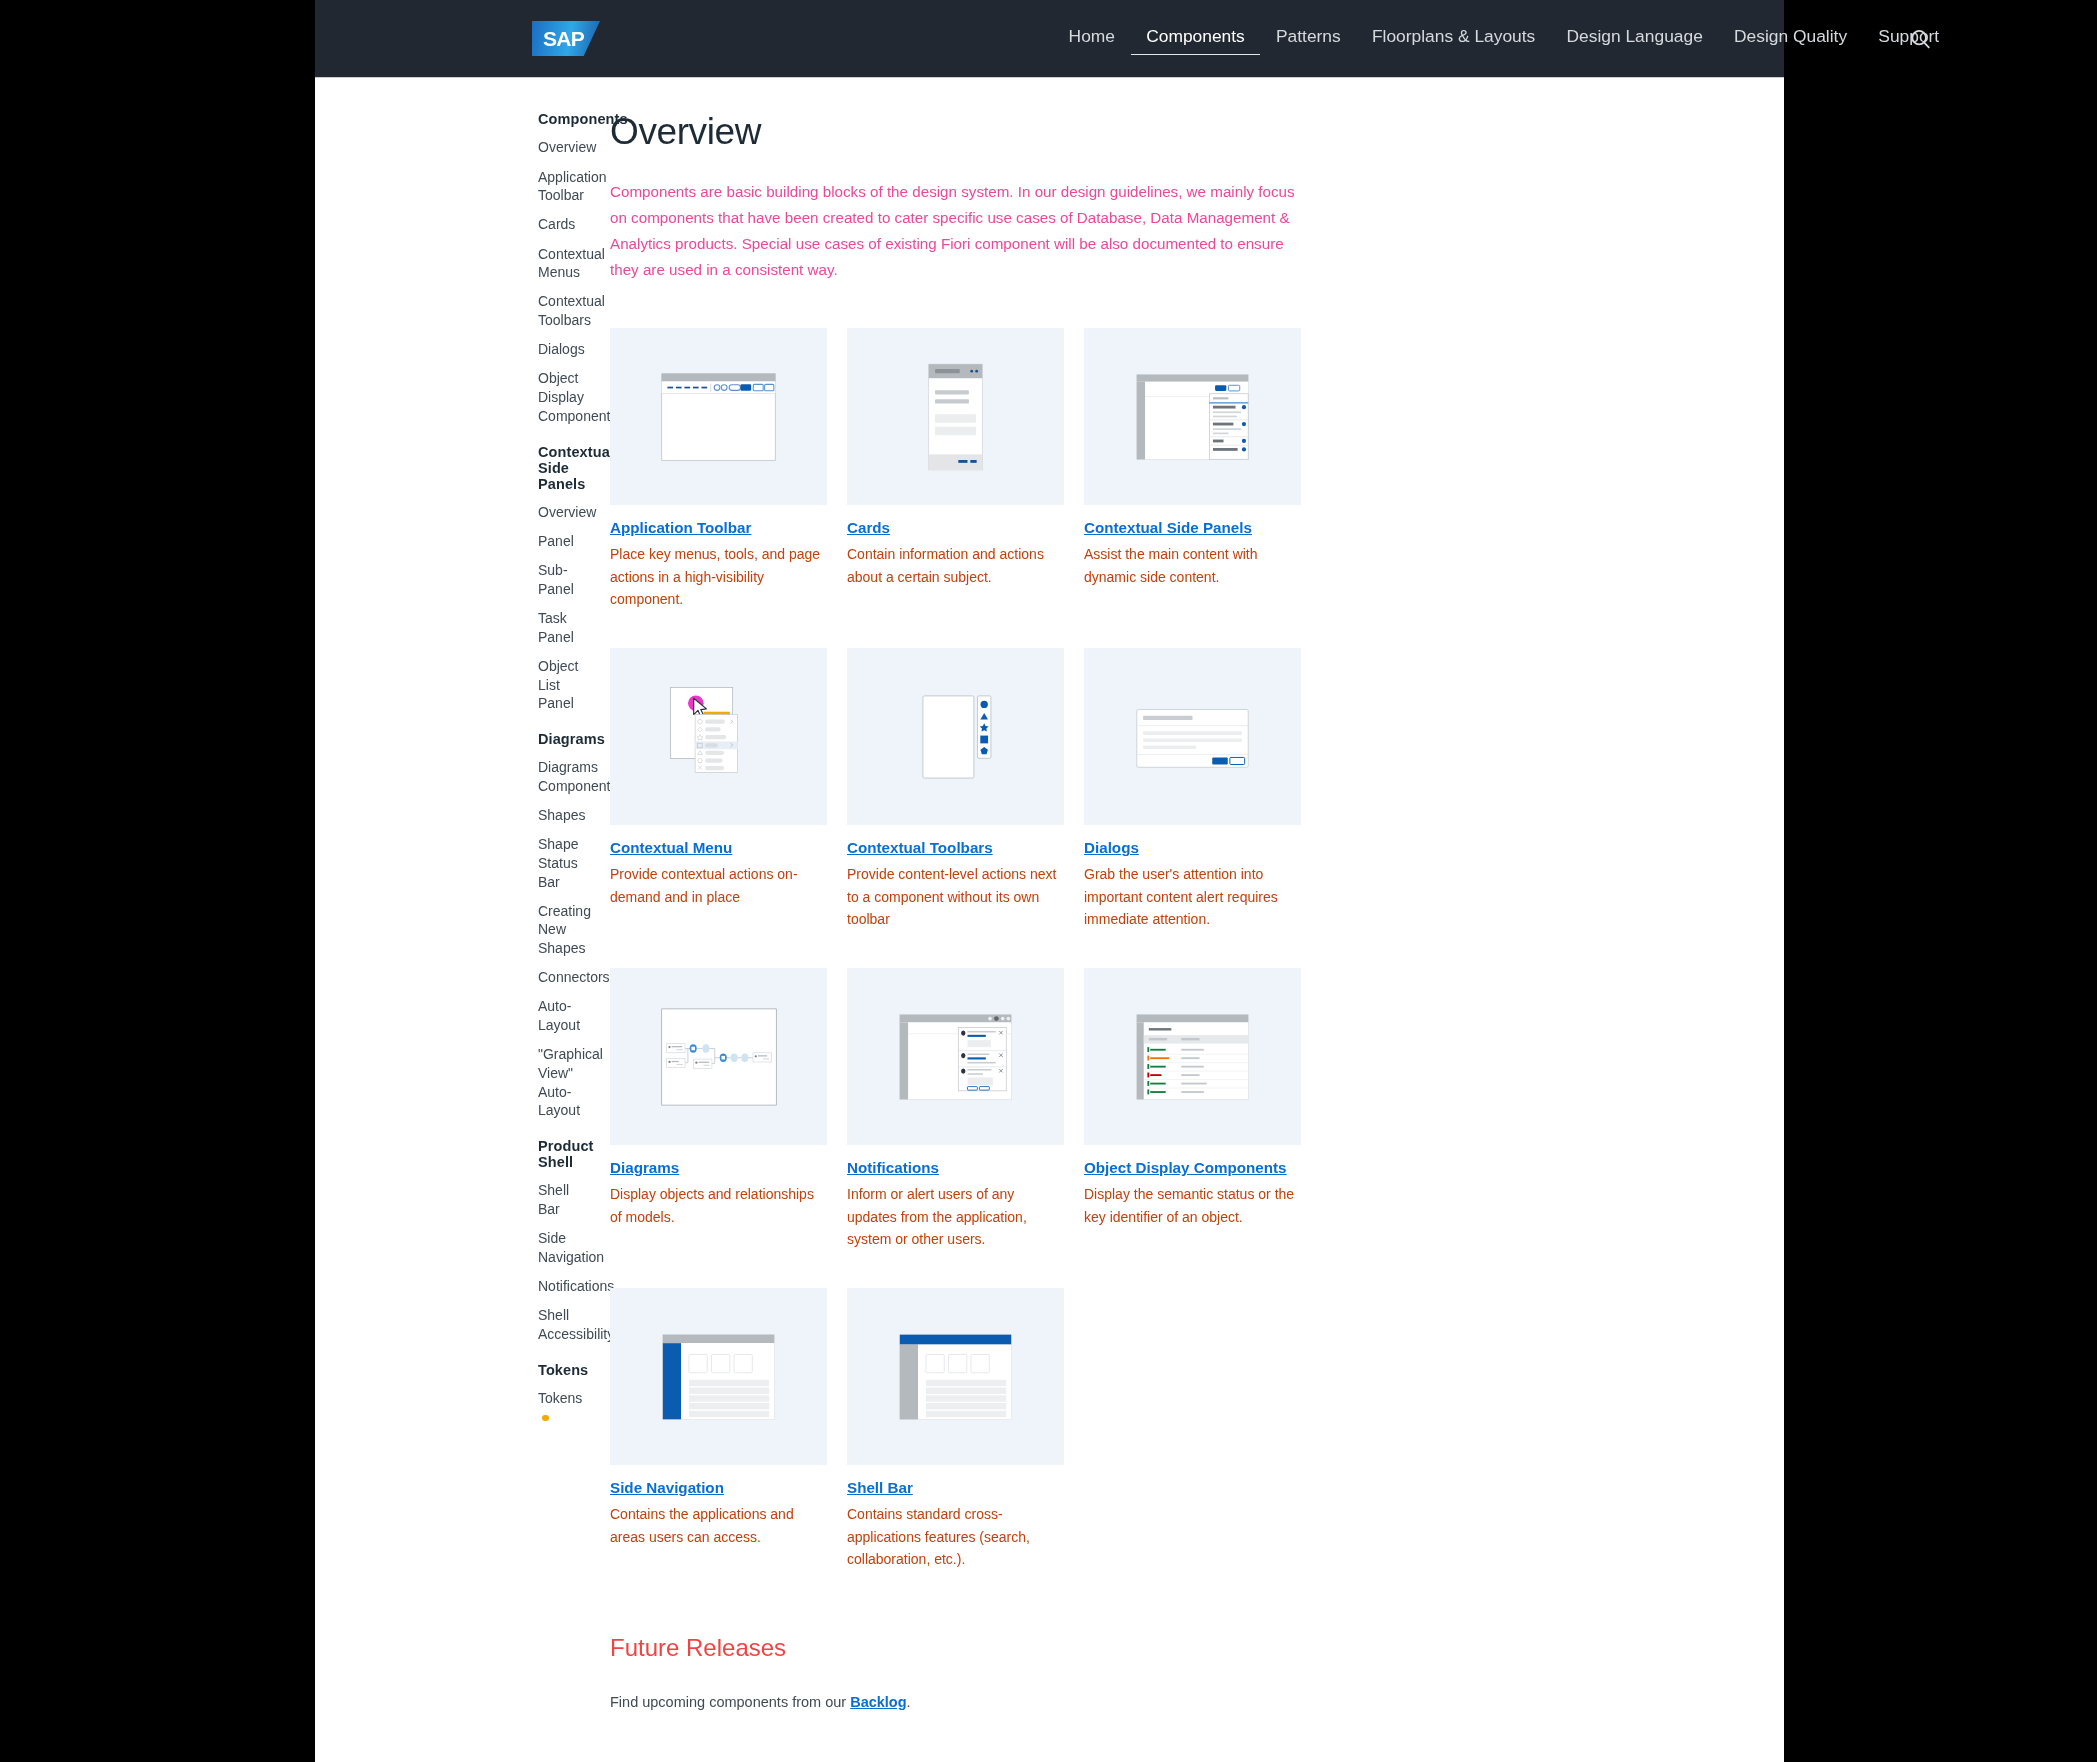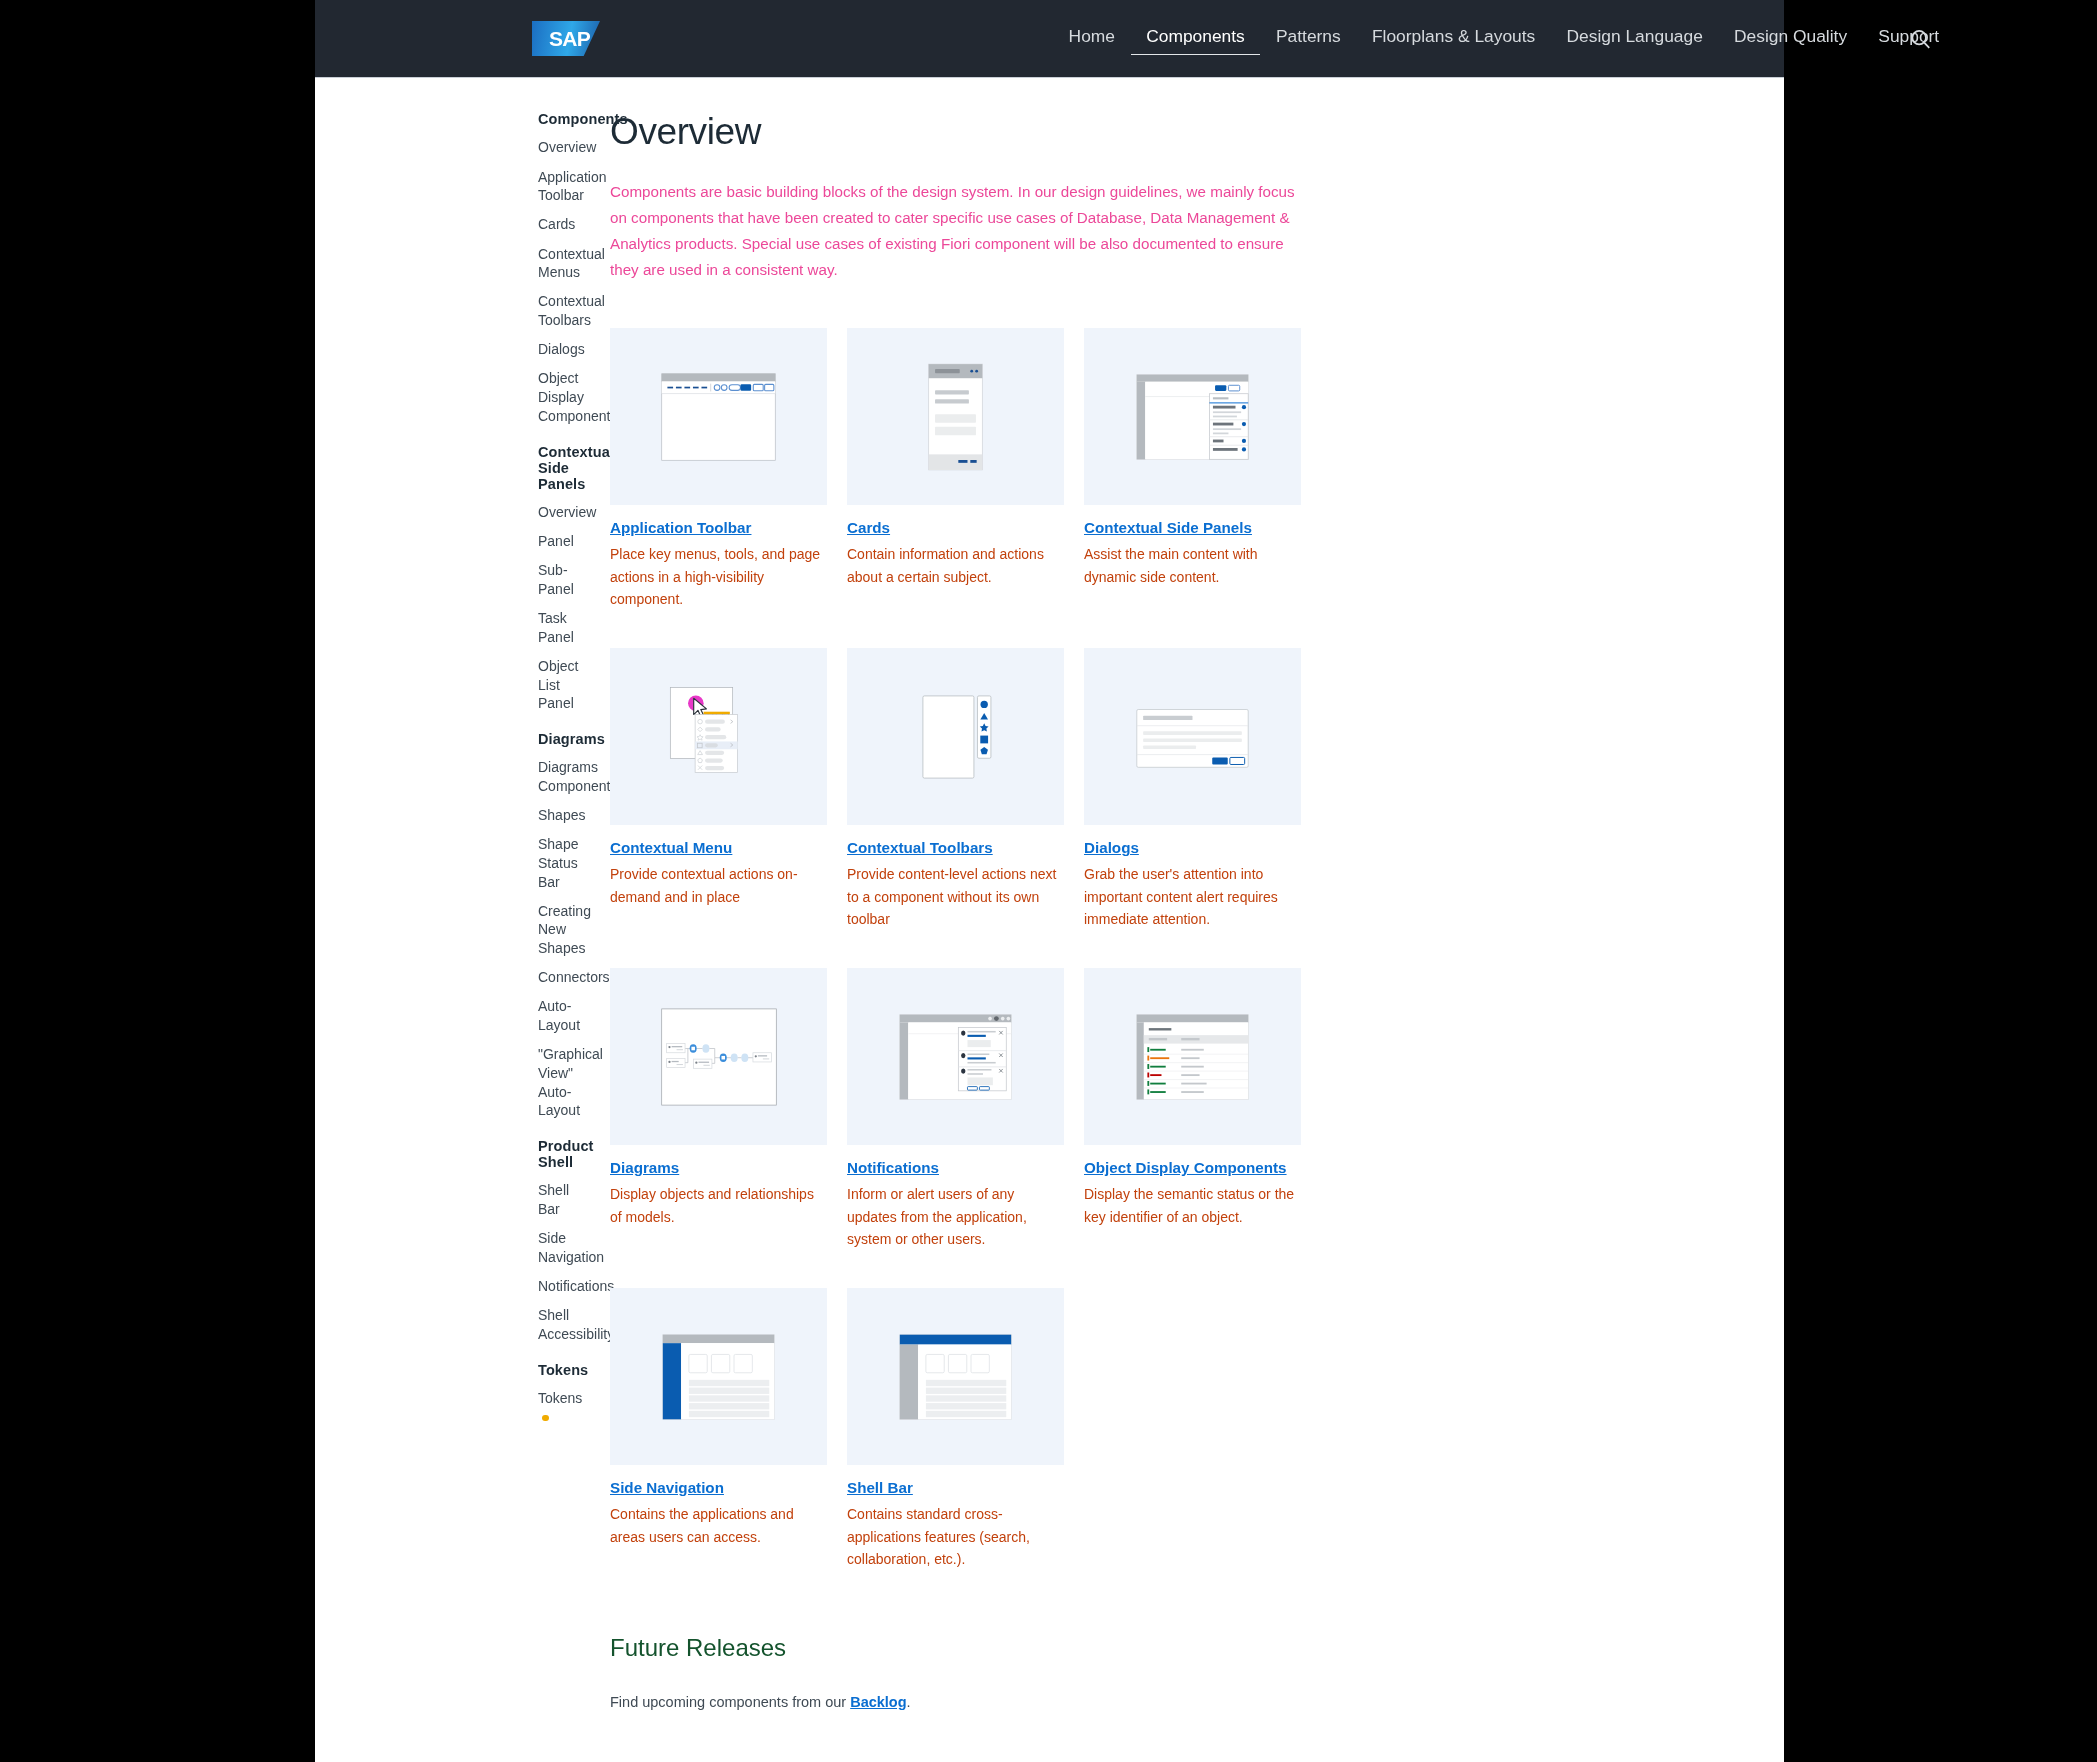--- a/index.html
+++ b/index.html
@@ -27,21 +27,21 @@
   }
   .logo-wrap { position: absolute; left: 217px; top: 21px; }
   .sap-logo {
     width: 68px; height: 35px;
     background: linear-gradient(100deg, #1b6ec2 0%, #2fa8e8 55%, #1c5ea8 100%);
     clip-path: polygon(0 0, 100% 0, 76% 100%, 0 100%);
     display: flex; align-items: center; justify-content: flex-start;
   }
   .sap-logo span {
     color: #fff; font-weight: bold; font-size: 21px;
-    letter-spacing: -0.7px; padding-left: 17px;
+    letter-spacing: -0.7px; padding-left: 11px;
     font-family: "Liberation Sans", sans-serif;
   }
   .nav { position: absolute; left: 738px; display: flex; gap: 0; }
   .nav a {
     color: #d6dade; font-size: 17.4px; text-decoration: none;
     padding: 4.3px 15.6px 7px 15.6px; white-space: nowrap;
   }
   .nav a.active { color: #ffffff; border-bottom: 1.4px solid #e3e6e9; }
   .search-btn {
     position: absolute; left: 1593px; top: 27px;
@@ -87,21 +87,21 @@
   }
   .cell h3 { margin-bottom: 7px; }
   .cell h3 a {
     font-size: 15.2px; color: #0a6ed1; font-weight: bold;
     text-decoration: underline; cursor: pointer;
   }
   .cell p { font-size: 14px; color: #c2410c; line-height: 1.62; }
 
   
   .fr-title {
-    font-size: 24px; font-weight: normal; color: #14532d;
+    font-size: 24px; font-weight: normal; color: #ef4444;
     margin-top: 25.5px; margin-bottom: 17px;
   }
   .fr-text { font-size: 14.5px; color: #3f4a54; margin-top: 32px; }
   .fr-text a { color: #0a6ed1; font-weight: bold; text-decoration: underline; cursor: pointer; }
 </style>
 </head>
 <body>
 
 <div class="page">
 

